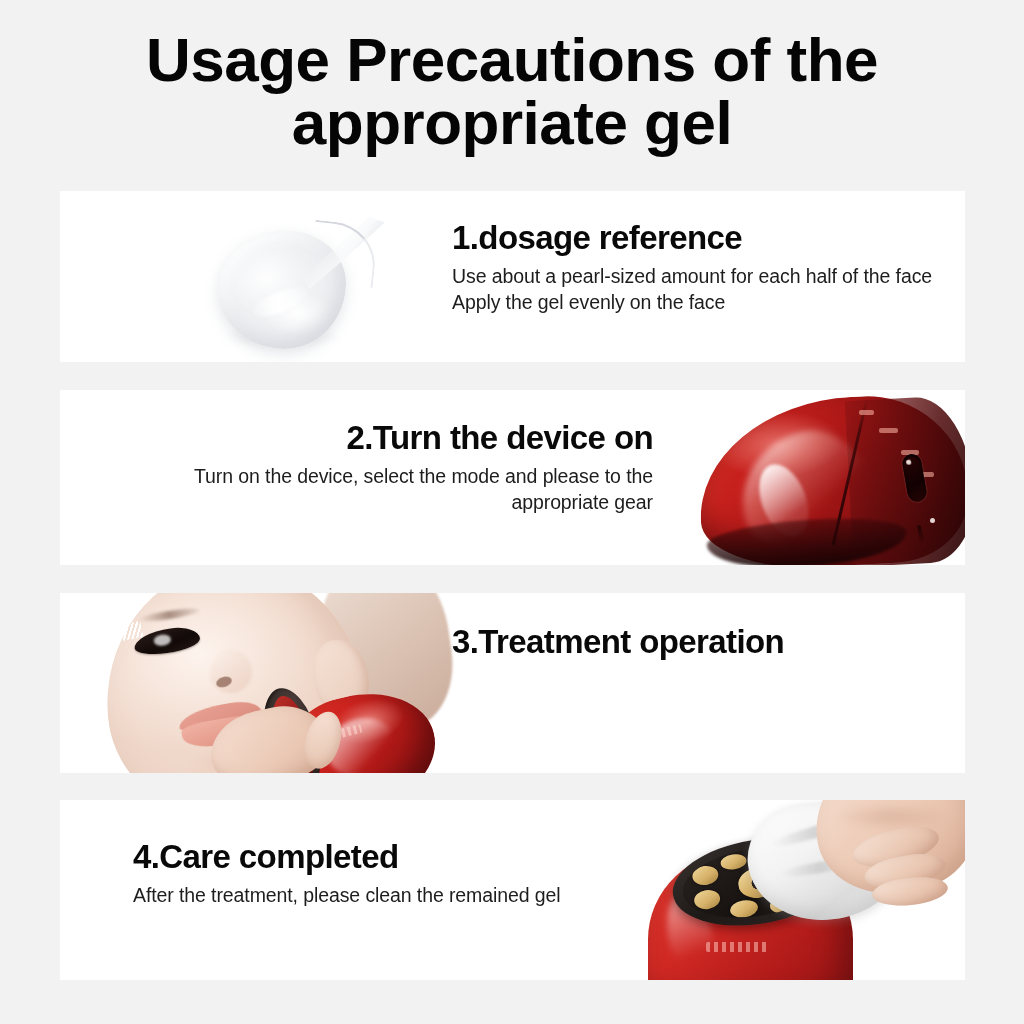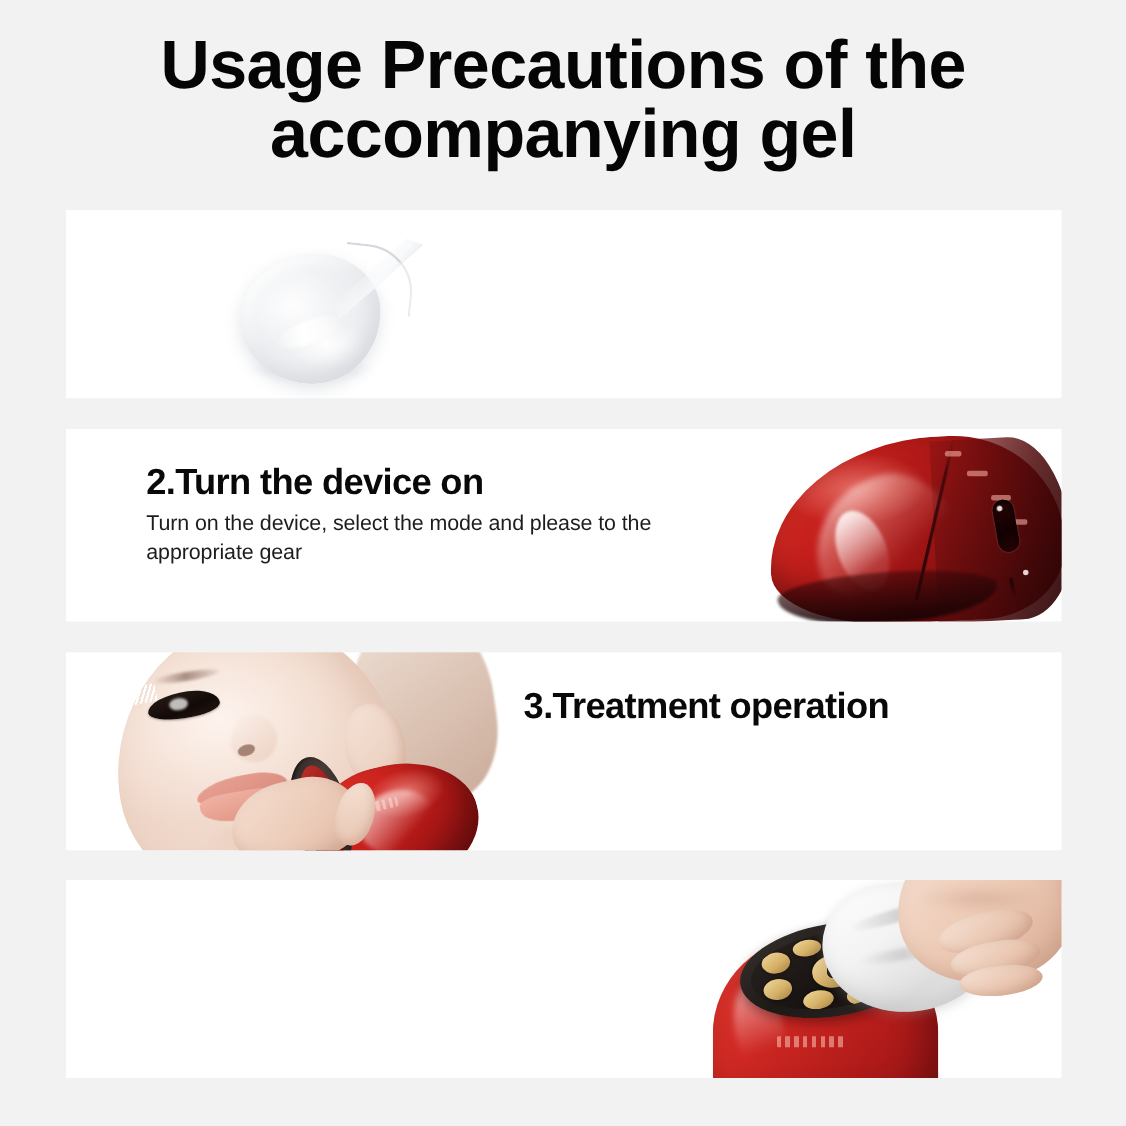--- a/index.html
+++ b/index.html
@@ -41,21 +41,21 @@
 
   
   .card {
     position: absolute;
     left: 60px;
     width: 905px;
     background: #ffffff;
     overflow: hidden;
   }
   .card-1 { top: 191px;  height: 171px; }
-  .card-2 { top: 390px;  height: 175px; }
+  .card-2 { top: 390px;  height: 175px; text-align: right; }
   .card-3 { top: 593px;  height: 180px; }
   .card-4 { top: 800px;  height: 180px; }
 
   
   .txt {
     position: absolute;
     z-index: 5;
   }
   .step-head {
     font-size: 33px;
@@ -71,21 +71,21 @@
     font-weight: 400;
     color: #1d1d1d;
     letter-spacing: -0.1px;
   }
 
   
   .card-1 .txt { left: 392px; top: 28px; width: 500px; }
   
   .card-2 .txt { left: 73px;  top: 29px; width: 520px; }
   
-  .card-3 .txt { left: 392px; top: 30px; width: 505px; margin-left: 24px; }
+  .card-3 .txt { left: 392px; top: 30px; width: 505px; }
   
   .card-4 .txt { left: 73px;  top: 38px; width: 520px; }
 
   
 
   
   .gel-wrap {
     position: absolute;
     left: 140px;
     top: 8px;
@@ -636,31 +636,35 @@
     border-radius: 50%;
     background: radial-gradient(ellipse at 50% 50%, rgba(196,150,126,0.38), rgba(196,150,126,0) 72%);
     filter: blur(3px);
   }
 </style>
 </head>
 <body>
 
 <div class="page">
 
-  <h1 class="page-title">Usage Precautions of the accompanying gel</h1>
+  <h1 class="page-title">Usage Precautions of the appropriate gel</h1>
 
   <div class="card card-1">
 
     <div class="gel-wrap">
       <div class="gel-shadow"></div>
       <div class="gel-blob"></div>
       <div class="gel-tail"></div>
       <div class="gel-tail2"></div>
     </div>
 
+    <div class="txt">
+      <div class="step-head">1.dosage reference</div>
+      <div class="step-body">Use about a pearl-sized amount for each half of the face Apply the gel evenly on the face</div>
+    </div>
   </div>
 
   <div class="card card-2">
 
     <div class="txt">
       <div class="step-head">2.Turn the device on</div>
       <div class="step-body">Turn on the device, select the mode and please to the appropriate gear</div>
     </div>
 
     <div class="dev2">
@@ -708,20 +712,25 @@
       <div class="finger3"></div>
     </div>
 
     <div class="txt">
       <div class="step-head">3.Treatment operation</div>
     </div>
   </div>
 
   <div class="card card-4">
 
+    <div class="txt">
+      <div class="step-head">4.Care completed</div>
+      <div class="step-body">After the treatment,
+please clean the remained gel</div>
+    </div>
 
     <div class="clean-wrap">
       <div class="dev4-body"></div>
       <div class="dev4-gloss"></div>
       <div class="dev4-logo"></div>
 
       <div class="dev4-head">
         <div class="dev4-plate">
           <div class="pad pad-h"></div>
           <div class="pad pad-a"></div>

